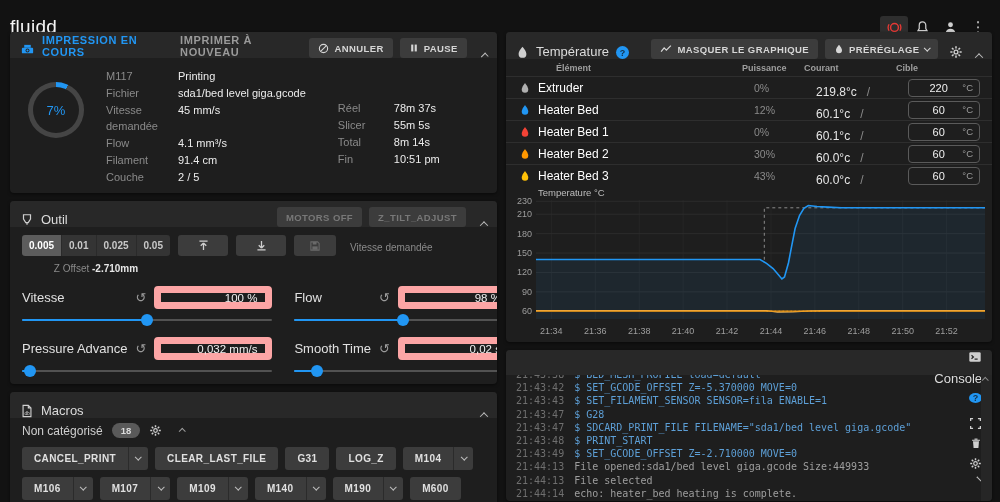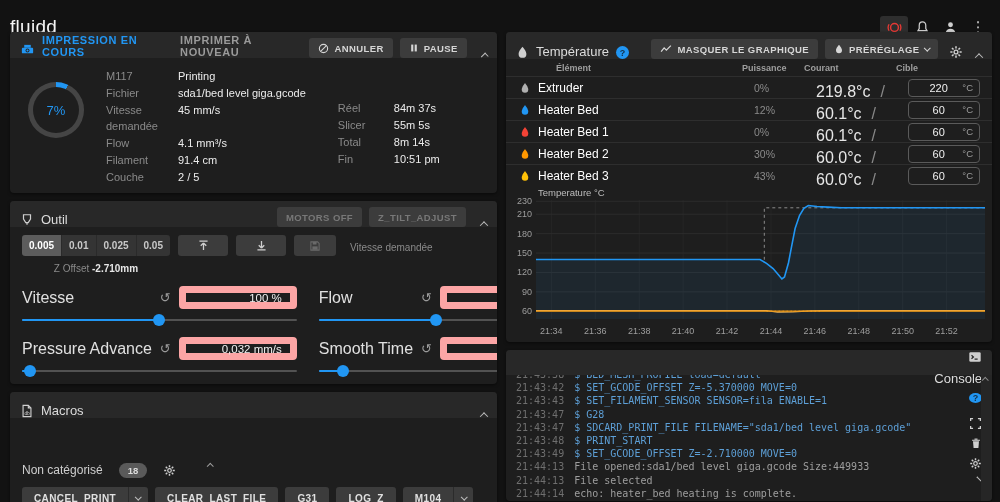--- a/index.html
+++ b/index.html
@@ -58,49 +58,49 @@
   .jogbtn { width:50px; height:21px; background:#3c3c3c; border:none; border-radius:3px;
     color:#cfcfcf; display:flex; align-items:center; justify-content:center; font-size:13px; }
   .jogbtn.disabled { color:#6a6a6a; }
   .fieldset { border:1px solid #5a5a5a; border-radius:4px; padding:1px 7px 3px; min-width:76px; position:relative; }
   .fieldset .leg { position:absolute; top:-6px; left:6px; background:#1e1e1e; padding:0 3px;
     font-size:8.5px; color:#bdbdbd; white-space:nowrap; }
   .fieldset .fval { font-size:13px; color:#f0f0f0; margin-top:4px; }
   .subtxt { font-size:10px; color:#8a8a8a; margin-top:7px; align-self:flex-start; }
   .sliders { display:grid; grid-template-columns:1fr 1fr; column-gap:22px; row-gap:10px; margin-top:12px; }
   .sctl .srow { display:flex; align-items:center; gap:8px; }
-  .sctl .slbl { flex:1; font-size:16px; color:#e0e0e0; white-space:nowrap; }
+  .sctl .slbl { flex:1; font-size:13px; color:#e0e0e0; white-space:nowrap; }
   .sctl .reset { color:#9a9a9a; font-size:13px; }
   .sctl .sbox { width:118px; height:23px; border:7px solid #fca5a5; border-radius:4px;
     display:flex; align-items:center; justify-content:flex-end; padding:0 8px;
     font-size:11.5px; color:#f0f0f0; }
   .track { position:relative; height:14px; margin-top:4px; }
   .track .bar { position:absolute; top:6px; left:0; right:0; height:2px; background:#525252; border-radius:1px; }
   .track .fill { position:absolute; top:6px; left:0; height:2px; background:#2196f3; border-radius:1px; }
   .track .thumb { position:absolute; top:1px; width:12px; height:12px; border-radius:50%;
     background:#2196f3; margin-left:-6px; }
   
-  .mac-cat { display:flex; gap:16px; padding:5px 12px 2px; font-size:12px; color:#cfcfcf;margin-top:40px; }
+  .mac-cat { display:flex; align-items:center; gap:9px; padding:5px 12px 2px; font-size:12px; color:#cfcfcf; }
   .badge { background:#5a5a5a; color:#dcdcdc; font-size:9.5px; border-radius:9px;
     padding:2px 9px; font-weight:bold; }
   .mac-wrap { display:flex; flex-wrap:wrap; gap:7px; padding:7px 12px 10px; }
   .macro { display:inline-flex; height:23px; border-radius:3px; overflow:hidden; }
   .macro .mlab { background:#3c3c3c; color:#e0e0e0; font-size:10px; font-weight:bold;
     letter-spacing:.4px; display:flex; align-items:center; padding:0 12px; }
   .macro .mdrop { background:#3c3c3c; border-left:1px solid #2b2b2b; width:20px;
     display:flex; align-items:center; justify-content:center; color:#bdbdbd; }
   
   .t-cols { display:flex; align-items:center; height:17px; padding:0 12px 0 14px;
     font-size:9px; font-weight:bold; color:#9e9e9e; }
   .t-cols .c-name { flex:1;padding-left:36px; }
   .c-pow { width:62px; } .c-cur { width:92px; } .c-tgt { width:84px; }
   .t-row { display:flex; align-items:center; height:22px; padding:0 12px 0 14px; border-top:1px solid #2e2e2e; }
   .t-row .c-name { flex:1; display:flex; align-items:center; gap:8px; font-size:12px; color:#ffffff; }
   .t-row .c-pow { font-size:10.5px; color:#8a8a8a; }
-  .t-row .c-cur { font-size:16px; color:#e6e6e6;margin-top:8px; }
+  .t-row .c-cur { font-size:12px; color:#e6e6e6;margin-top:8px; }
   .t-row .c-cur .slash { color:#8a8a8a; margin-left:10px; }
   .tgt-box { width:72px; height:18px; border:1px solid #5a5a5a; border-radius:4px;
     display:flex; align-items:center; padding:0 6px; }
   .tgt-box .tv { flex:1; font-size:11px; color:#f0f0f0; text-align:center; }
   .tgt-box .tu { font-size:9.5px; color:#9e9e9e; }
   .chart-wrap { padding:2px 2px 2px 4px; }
   
   .con-body { position:relative; height:126px; overflow:hidden; padding-left:10px; }
   .con-lines { position:relative; top:-7px; font-family:"DejaVu Sans Mono", monospace;
     font-size:10px; line-height:13.2px; white-space:nowrap; }
@@ -202,21 +202,21 @@
             <span class="val">45 mm/s</span>
             <span class="lbl">Flow</span>
             <span class="val">4.1 mm³/s</span>
             <span class="lbl">Filament</span>
             <span class="val">91.4 cm</span>
             <span class="lbl">Couche</span>
             <span class="val">2 / 5</span>
           </div>
         <div class="stats stats2" id="ps-right">
             <span class="lbl">Réel</span>
-            <span class="val">84m 37s</span>
+            <span class="val">78m 37s</span>
             <span class="lbl">Slicer</span>
             <span class="val">55m 5s</span>
             <span class="lbl">Total</span>
             <span class="val">8m 14s</span>
             <span class="lbl">Fin</span>
             <span class="val">10:51 pm</span>
           </div>
       </div>
     </div>
 

